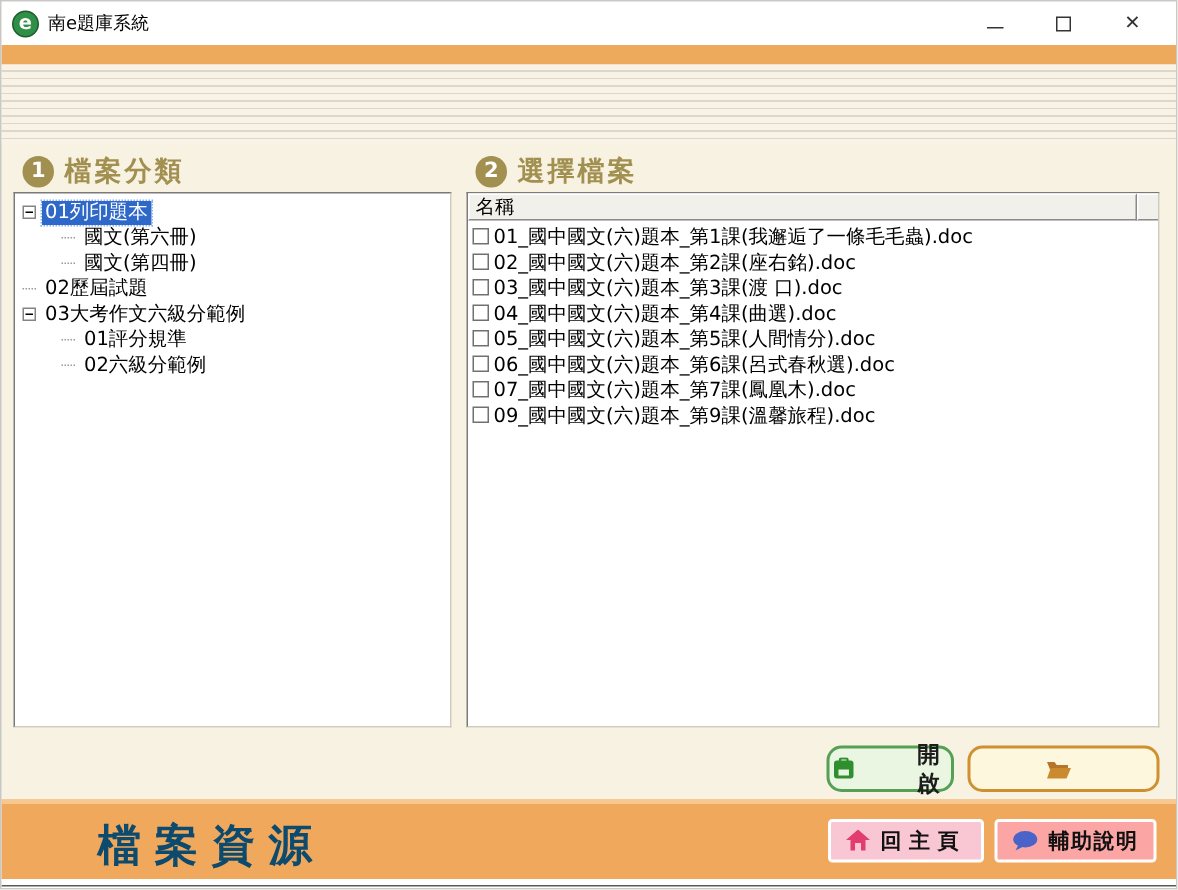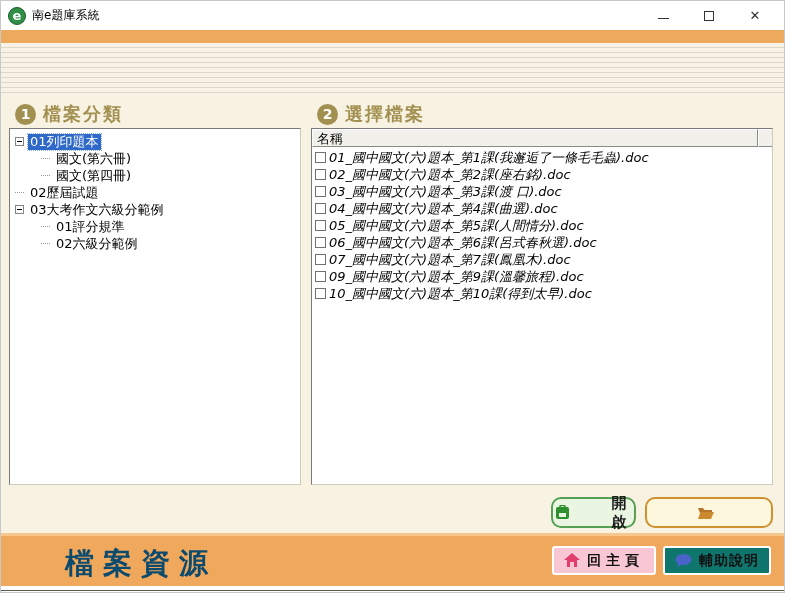--- a/index.html
+++ b/index.html
@@ -73,21 +73,21 @@
   .col-stub {
     width:14px; background:#f1f0ea;
     border-bottom:1px solid #8a8a8a;
     border-top:1px solid #ffffff; border-left:1px solid #ffffff;
   }
   .file-rows { padding-top:2px; }
   .file-row { display:flex; align-items:center; height:17px; padding-left:3px; white-space:nowrap; }
   .checkbox {
     width:11px; height:11px; border:1px solid #707070; background:#fff; margin-right:3px; flex:none;
   }
-  .file-label { font-size:13px; color:#000;font-style:italic; }
+  .file-label { font-size:13px; color:#000; }
   
   .actions { position:absolute; left:0; top:496px; width:772px; display:flex; justify-content:flex-end; gap:9px; }
   .btn {
     height:31px; display:flex; align-items:center; justify-content:center;
     border-radius:10px; font-weight:bold; font-size:15px; color:#1c1c1c; cursor:default; padding:0 12px;gap:36px;
   }
   #btn-open { width:85px; background:#eaf6e2; border:2px solid #55a055; letter-spacing:6px; }
   #btn-open-folder { width:128px; background:#fdf7dd; border:2px solid #cf9030; letter-spacing:1px; }
   .btn .ic { margin-right:6px; display:flex; flex:none; }
   
@@ -98,21 +98,21 @@
   .footer-title {
     position:absolute; left:64px; top:8px; font-size:29px; font-weight:bold;
     color:#0c4a6e; letter-spacing:9px;
   }
   .footer-btns { position:absolute; right:13px; top:10px; display:flex; gap:7px;margin-left:48px; }
   .fbtn {
     height:29px; display:flex; align-items:center; border:2px solid #ffffff;
     border-radius:3px; font-size:14px; font-weight:bold; color:#111; padding:0 10px; cursor:default;
   }
   #btn-home { background:#f9c6d3; letter-spacing:5px; }
-  #btn-help { background:#0f766e; letter-spacing:1px; }
+  #btn-help { background:#fca5a5; letter-spacing:1px; }
   .fbtn .ic { margin-right:7px; display:flex; flex:none; }
   .bottom-strip { position:absolute; left:0; top:585px; width:100%; height:8px; background:#ffffff; }
   .bottom-line { position:absolute; left:0; top:589px; width:100%; height:1px; background:#5a5a5a; }
 </style>
 </head>
 <body>
 
 <div class="window">
 
   <div class="titlebar">
@@ -206,24 +206,20 @@
           <span class="checkbox"></span>
           <span class="file-label">06_國中國文(六)題本_第6課(呂式春秋選).doc</span>
         </div>
         <div class="file-row">
           <span class="checkbox"></span>
           <span class="file-label">07_國中國文(六)題本_第7課(鳳凰木).doc</span>
         </div>
         <div class="file-row">
           <span class="checkbox"></span>
           <span class="file-label">09_國中國文(六)題本_第9課(溫馨旅程).doc</span>
-        </div>
-        <div class="file-row">
-          <span class="checkbox"></span>
-          <span class="file-label">10_國中國文(六)題本_第10課(得到太早).doc</span>
         </div>
       </div>
   </div>
 
   <div class="actions">
     <div class="btn" id="btn-open">
       <span class="ic">
         <svg width="15" height="15" viewBox="0 0 15 15">
           <rect x="1" y="2" width="13" height="12" rx="2" fill="#2f8f2f"></rect>
           <rect x="5" y="0.5" width="5" height="4" rx="1" fill="none" stroke="#2f8f2f" stroke-width="1.5"></rect>

